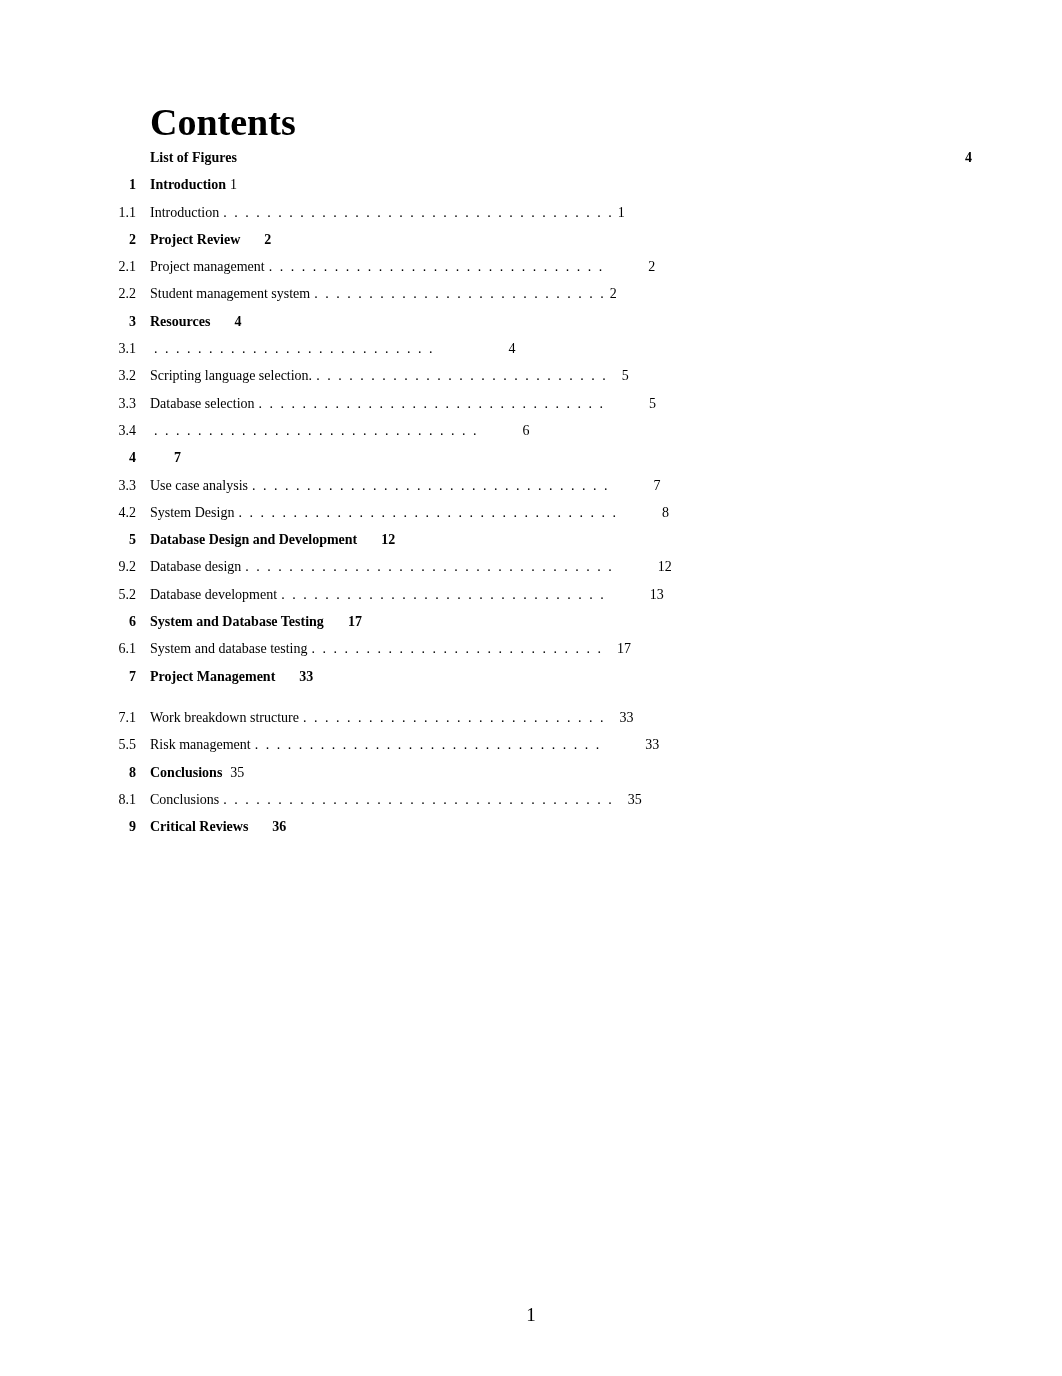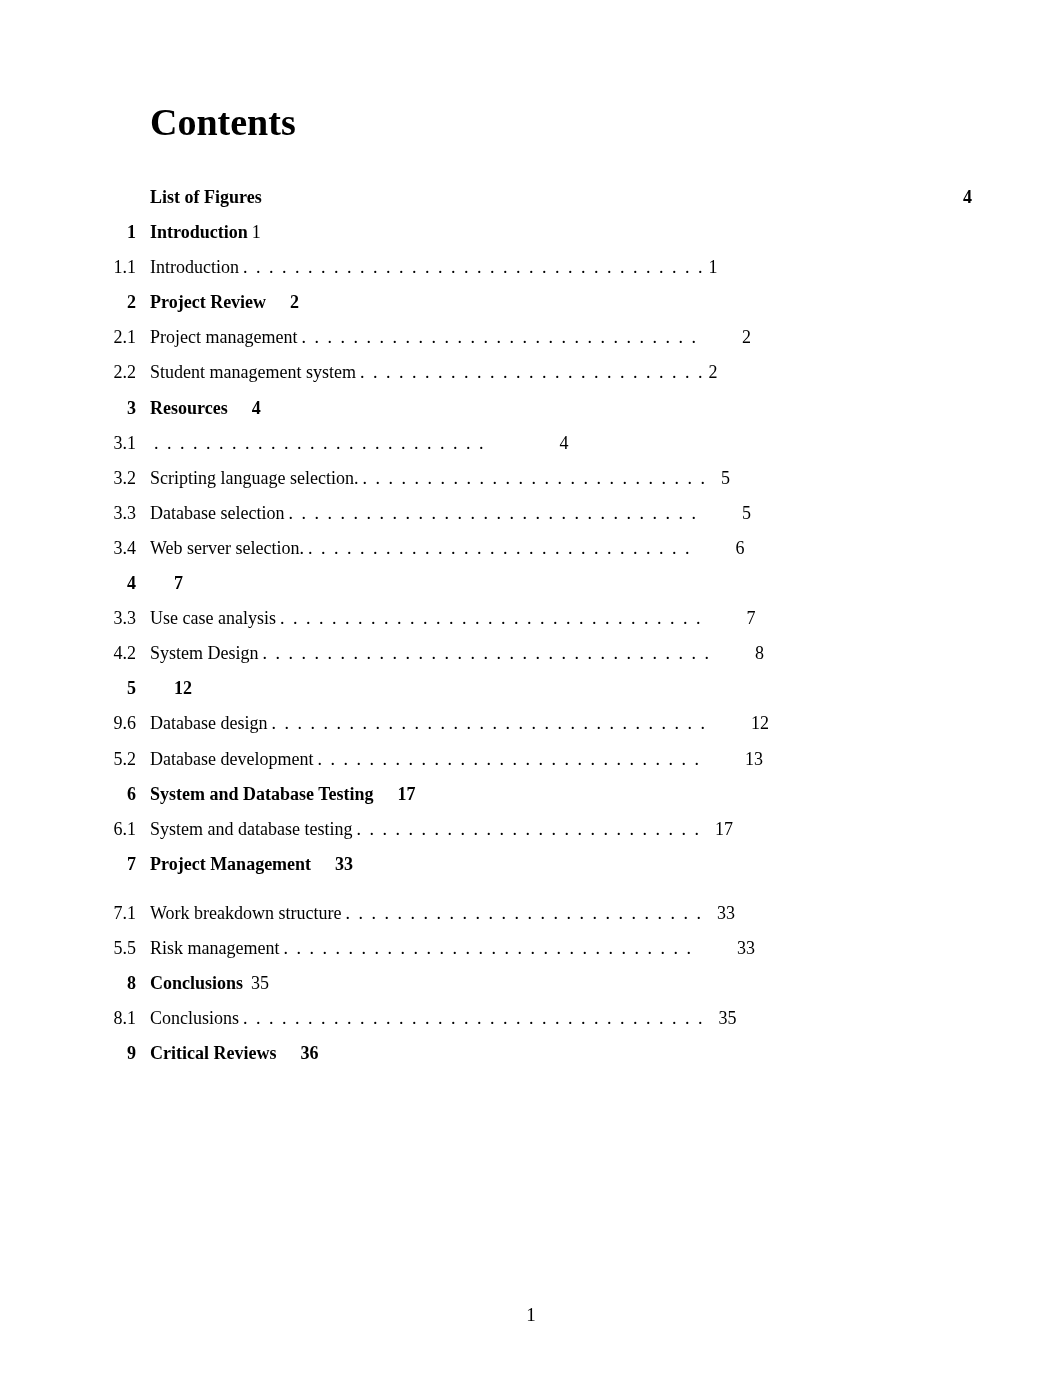--- a/index.html
+++ b/index.html
@@ -13,29 +13,28 @@
       background: #ffffff;
       font-family: Georgia, 'Times New Roman', serif;
       color: #000000;
       padding: 100px 90px 60px 90px;
       position: relative;
     }
     .title {
       font-size: 38px;
       font-weight: bold;
       margin-left: 60px;
-      margin-bottom: 36px;
     }
     .toc {
       margin-left: 0;
     }
     .row {
       display: flex;
       align-items: flex-end;
-      font-size: 18px;
+      font-size: 14px;
       line-height: 1.95;
       position: relative;
     }
     .num-col {
       width: 60px;
       text-align: right;
       padding-right: 14px;
       flex-shrink: 0;
     }
     .text-col {
@@ -143,21 +142,20 @@
         <span class="page-after"> 5</span>
       </div>
       <div class="row">
         <span class="num-col">3.3</span>
         <span class="text-col">Database selection  </span>
         <span class="dots"> . . . . . . . . . . . . . . . . . . . . . . . . . . . . . . . .</span>
         <span class="page-far">5</span>
       </div>
       <div class="row">
         <span class="num-col">3.4</span>
-        <span class="text-col">Web server selection.</span>
         <span class="dots"> . . . . . . . . . . . . . . . . . . . . . . . . . . . . . .</span>
         <span class="page-far">6</span>
       </div>
       <div class="row chapter-row">
         <span class="num-col">4</span>
         <span class="inline-page">7</span>
       </div>
       <div class="row">
         <span class="num-col">3.3</span>
         <span class="text-col">Use case analysis</span>
@@ -165,24 +163,25 @@
         <span class="page-far">7</span>
       </div>
       <div class="row">
         <span class="num-col">4.2</span>
         <span class="text-col">System Design</span>
         <span class="dots"> . . . . . . . . . . . . . . . . . . . . . . . . . . . . . . . . . . .</span>
         <span class="page-far">8</span>
       </div>
       <div class="row chapter-row">
         <span class="num-col">5</span>
+        <span class="text-col">Database Design and Development</span>
         <span class="inline-page">12</span>
       </div>
       <div class="row">
-        <span class="num-col">9.6</span>
+        <span class="num-col">9.2</span>
         <span class="text-col">Database design</span>
         <span class="dots"> . . . . . . . . . . . . . . . . . . . . . . . . . . . . . . . . . .</span>
         <span class="page-far">12</span>
       </div>
       <div class="row">
         <span class="num-col">5.2</span>
         <span class="text-col">Database development</span>
         <span class="dots"> . . . . . . . . . . . . . . . . . . . . . . . . . . . . . .</span>
         <span class="page-far">13</span>
       </div>

